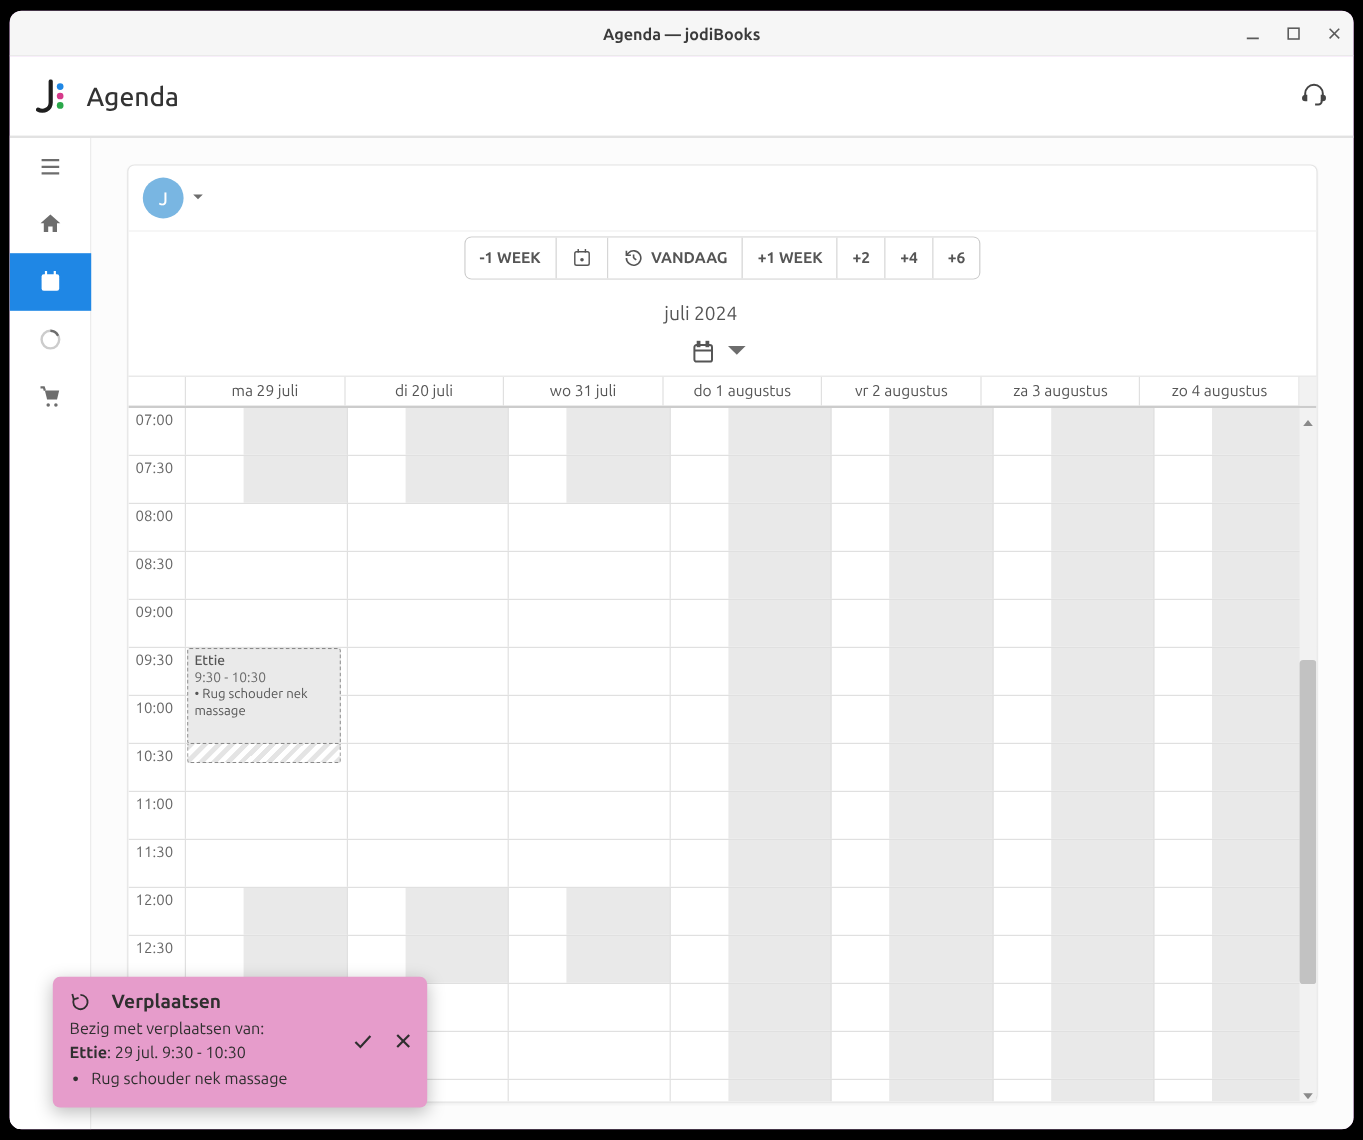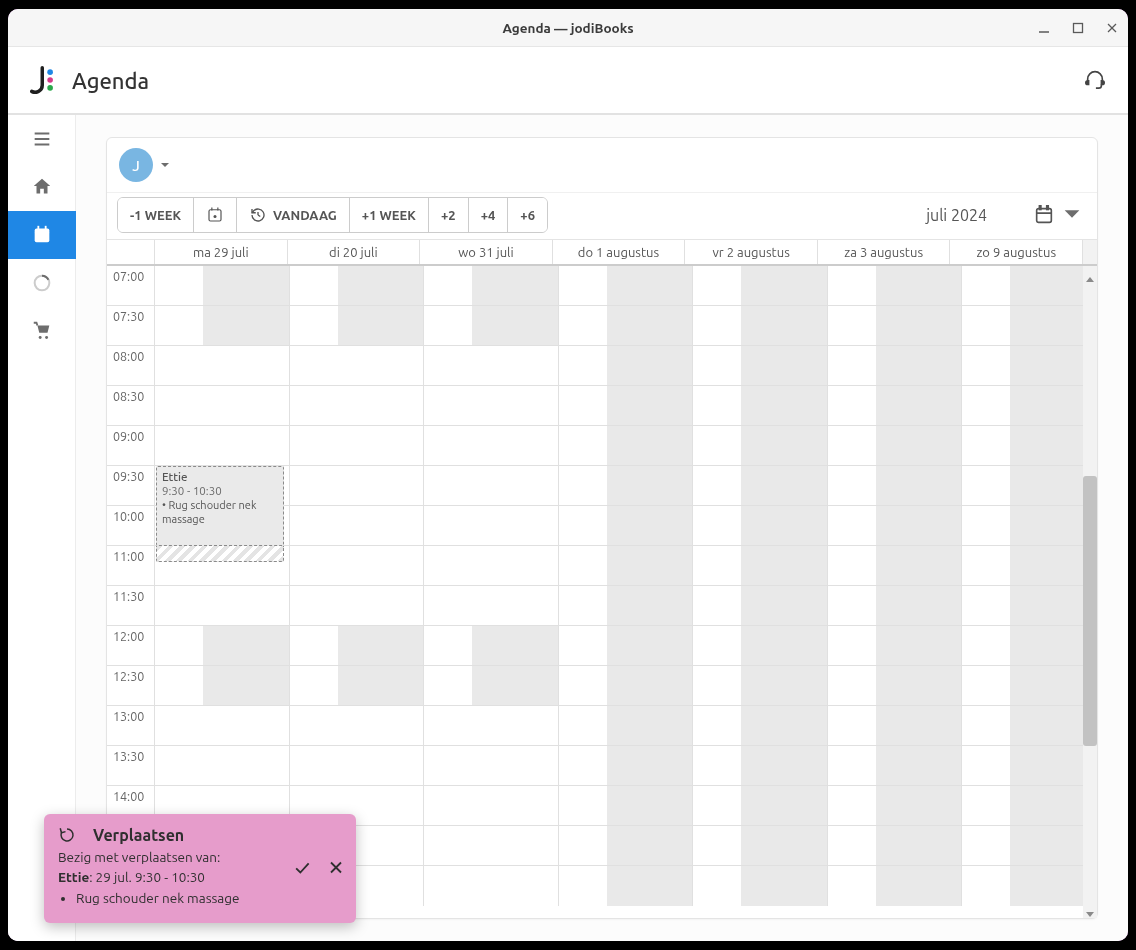--- a/index.html
+++ b/index.html
@@ -30,21 +30,21 @@
   .searchrow { display:flex; align-items:center; gap:10px; padding:10px 12px; border-bottom:1px solid #f0f0f0; }
   .avatar-chip { display:flex; align-items:center; gap:6px; }
   .avatar { width:34px; height:34px; border-radius:17px; background:#79b6e2; color:#fff; display:flex; align-items:center; justify-content:center; font-weight:500; font-size:15px; }
   .chevron-down svg, .circle-chevron svg { width:12px; height:12px; color:#6d6d6d; }
   .search-wrap { flex:1; position:relative; }
   .search { width:100%; height:38px; border:1px solid #d8d8d8; border-radius:6px; padding:0 44px 0 14px; font-size:15px; color:#555; background:#fff; }
   .search::placeholder { color:#818181; }
   .search-icon { position:absolute; right:10px; top:50%; transform:translateY(-50%); color:#5d5d5d; }
   .search-icon svg { width:20px; height:20px; }
 
-  .toolbar { display:flex; align-items:center; padding:4px 10px 6px; gap:10px; border-bottom:1px solid #e4e4e4; }
+  .toolbar { display:flex; align-items:center; padding:4px 10px 6px; gap:10px; border-bottom:1px solid #e4e4e4;flex-direction:column; }
   .btn-group { display:flex; border:1px solid #ccc; border-radius:6px; overflow:hidden; }
   .btn-group .seg { padding:8px 12px; font-size:13px; font-weight:600; color:#555; background:#fff; border-right:1px solid #ccc; display:flex; align-items:center; gap:6px; }
   .btn-group .seg:last-child { border-right:none; }
   .btn-group .seg svg { width:18px; height:18px; color:#555; }
   .toolbar-spacer { flex:1; }
   .month-label { font-size:16px; color:#555; margin-right:36px; }
   .cal-select { display:flex; align-items:center; gap:6px; color:#555; padding-right:4px; }
   .cal-select svg { width:22px; height:22px; }
 
   .grid-wrap { flex:1; position:relative; overflow:hidden; }
@@ -250,21 +250,21 @@
               <div class="dayhead">
                   <span>do 1 augustus</span>
                 </div>
               <div class="dayhead">
                   <span>vr 2 augustus</span>
                 </div>
               <div class="dayhead">
                   <span>za 3 augustus</span>
                 </div>
               <div class="dayhead">
-                  <span>zo 9 augustus</span>
+                  <span>zo 4 augustus</span>
                 </div>
               <div class="scrollcol"></div>
             </div>
 
             <div class="grid-scroll">
               <div class="rows-container" id="rows-container">
                   <div class="row">
                     <div class="timecell">07:00</div>
                     <div class="daycell shade"></div>
                     <div class="daycell shade"></div>
@@ -319,20 +319,30 @@
                     <div class="daycell"></div>
                     <div class="daycell"></div>
                     <div class="daycell"></div>
                     <div class="daycell shade"></div>
                     <div class="daycell shade"></div>
                     <div class="daycell shade"></div>
                     <div class="daycell shade"></div>
                   </div>
                   <div class="row">
                     <div class="timecell">10:00</div>
+                    <div class="daycell"></div>
+                    <div class="daycell"></div>
+                    <div class="daycell"></div>
+                    <div class="daycell shade"></div>
+                    <div class="daycell shade"></div>
+                    <div class="daycell shade"></div>
+                    <div class="daycell shade"></div>
+                  </div>
+                  <div class="row">
+                    <div class="timecell">10:30</div>
                     <div class="daycell"></div>
                     <div class="daycell"></div>
                     <div class="daycell"></div>
                     <div class="daycell shade"></div>
                     <div class="daycell shade"></div>
                     <div class="daycell shade"></div>
                     <div class="daycell shade"></div>
                   </div>
                   <div class="row">
                     <div class="timecell">11:00</div>

